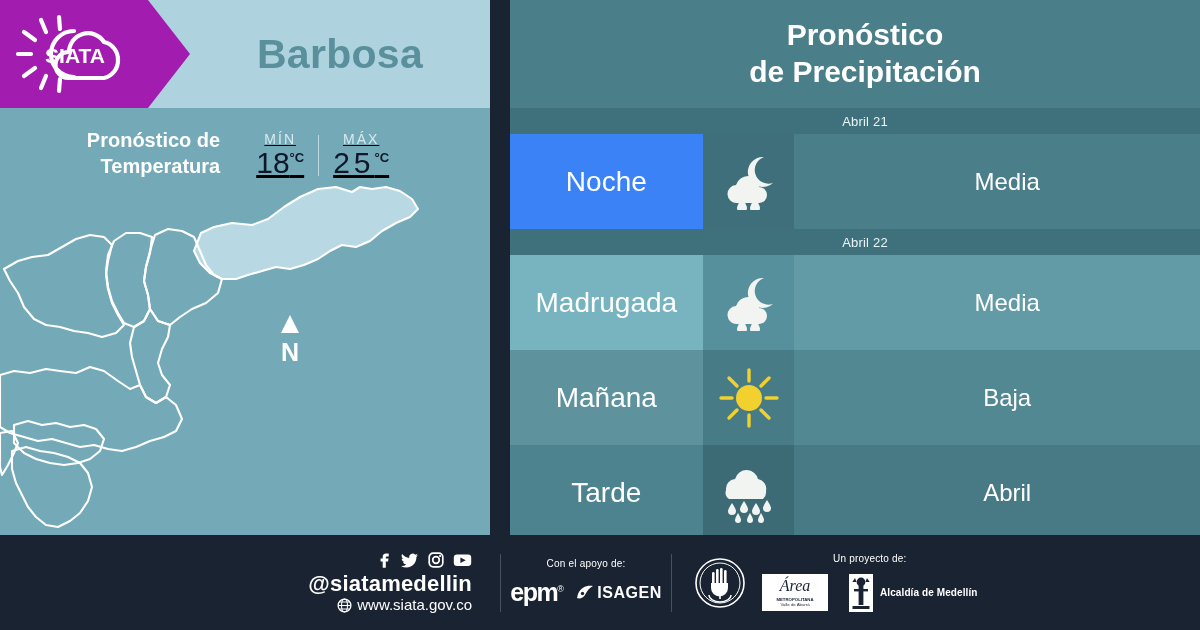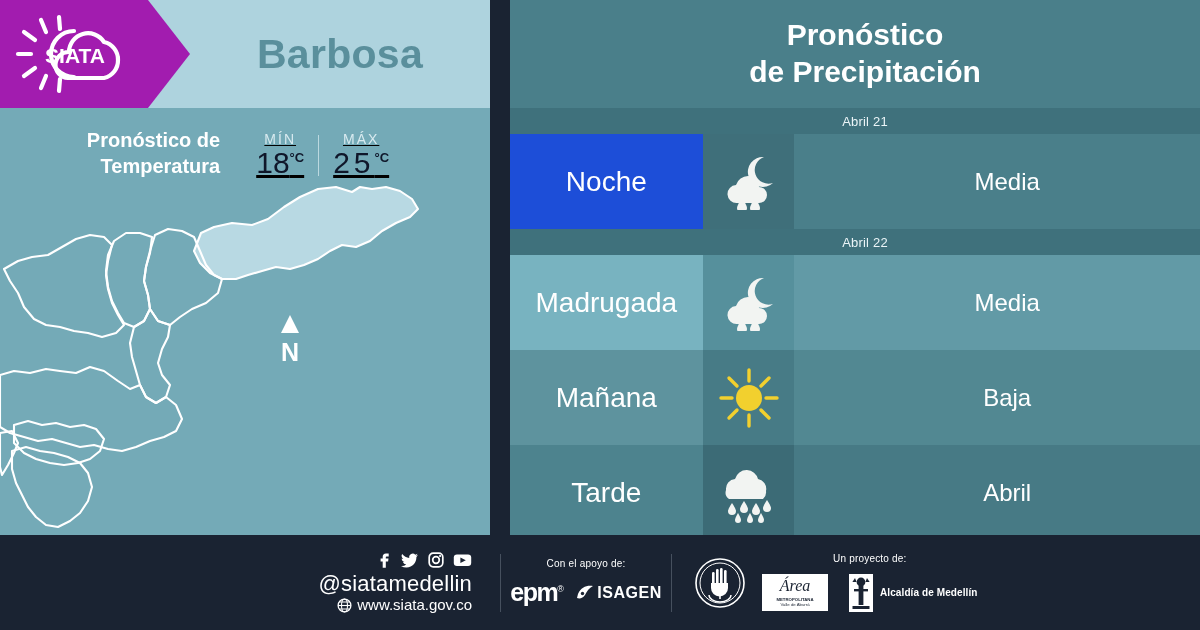--- a/index.html
+++ b/index.html
@@ -78,41 +78,41 @@
   }
   .fc-row { display:flex; height:95px; }
   .cell {
     display:flex; align-items:center; justify-content:center;
     color:#ffffff; font-size:28px; font-weight:400;
   }
   .c-period { width:210px; }
   .c-icon    { width:100px; }
   .c-prob    { width:464px; font-size:24px; }
   
-  .sh-a .c-period { background:#1d4ed8; }
+  .sh-a .c-period { background:#3b82f6; }
   .sh-a .c-icon   { background:#3f6f7a; }
   .sh-a .c-prob   { background:#4a7f8a; }
   .sh-b .c-period { background:#78b3c0; }
   .sh-b .c-icon   { background:#56909c; }
   .sh-b .c-prob   { background:#629aa6; }
   .sh-c .c-period { background:#5e939e; }
   .sh-c .c-icon   { background:#477b86; }
   .sh-c .c-prob   { background:#528892; }
   .sh-d .c-period { background:#4d838e; }
   .sh-d .c-icon   { background:#3c6b76; }
   .sh-d .c-prob   { background:#477a85; }
 
   
   .footer {
     position:absolute; left:0; top:535px; width:1200px; height:95px;
     background:#1a2332; display:flex; align-items:center;
   }
   .f-social { width:500px; padding-right:28px; text-align:right; color:#fff; }
   .f-icons { display:flex; gap:9px; justify-content:flex-end; margin-bottom:3px; }
-  .f-handle { font-size:22px; font-weight:normal; letter-spacing:.2px; line-height:1.15; }
+  .f-handle { font-size:22px; font-weight:bold; letter-spacing:.2px; line-height:1.15; }
   .f-site {
     font-size:15px; display:flex; align-items:center; justify-content:flex-end;
     gap:5px; line-height:1.2;
   }
   .f-sep { width:1px; height:58px; background:#46505e; }
   .f-group {
     display:flex; flex-direction:column; align-items:center;
     justify-content:center; color:#fff;
   }
   .f-cap { font-size:10px; margin-bottom:9px; letter-spacing:.2px; }

